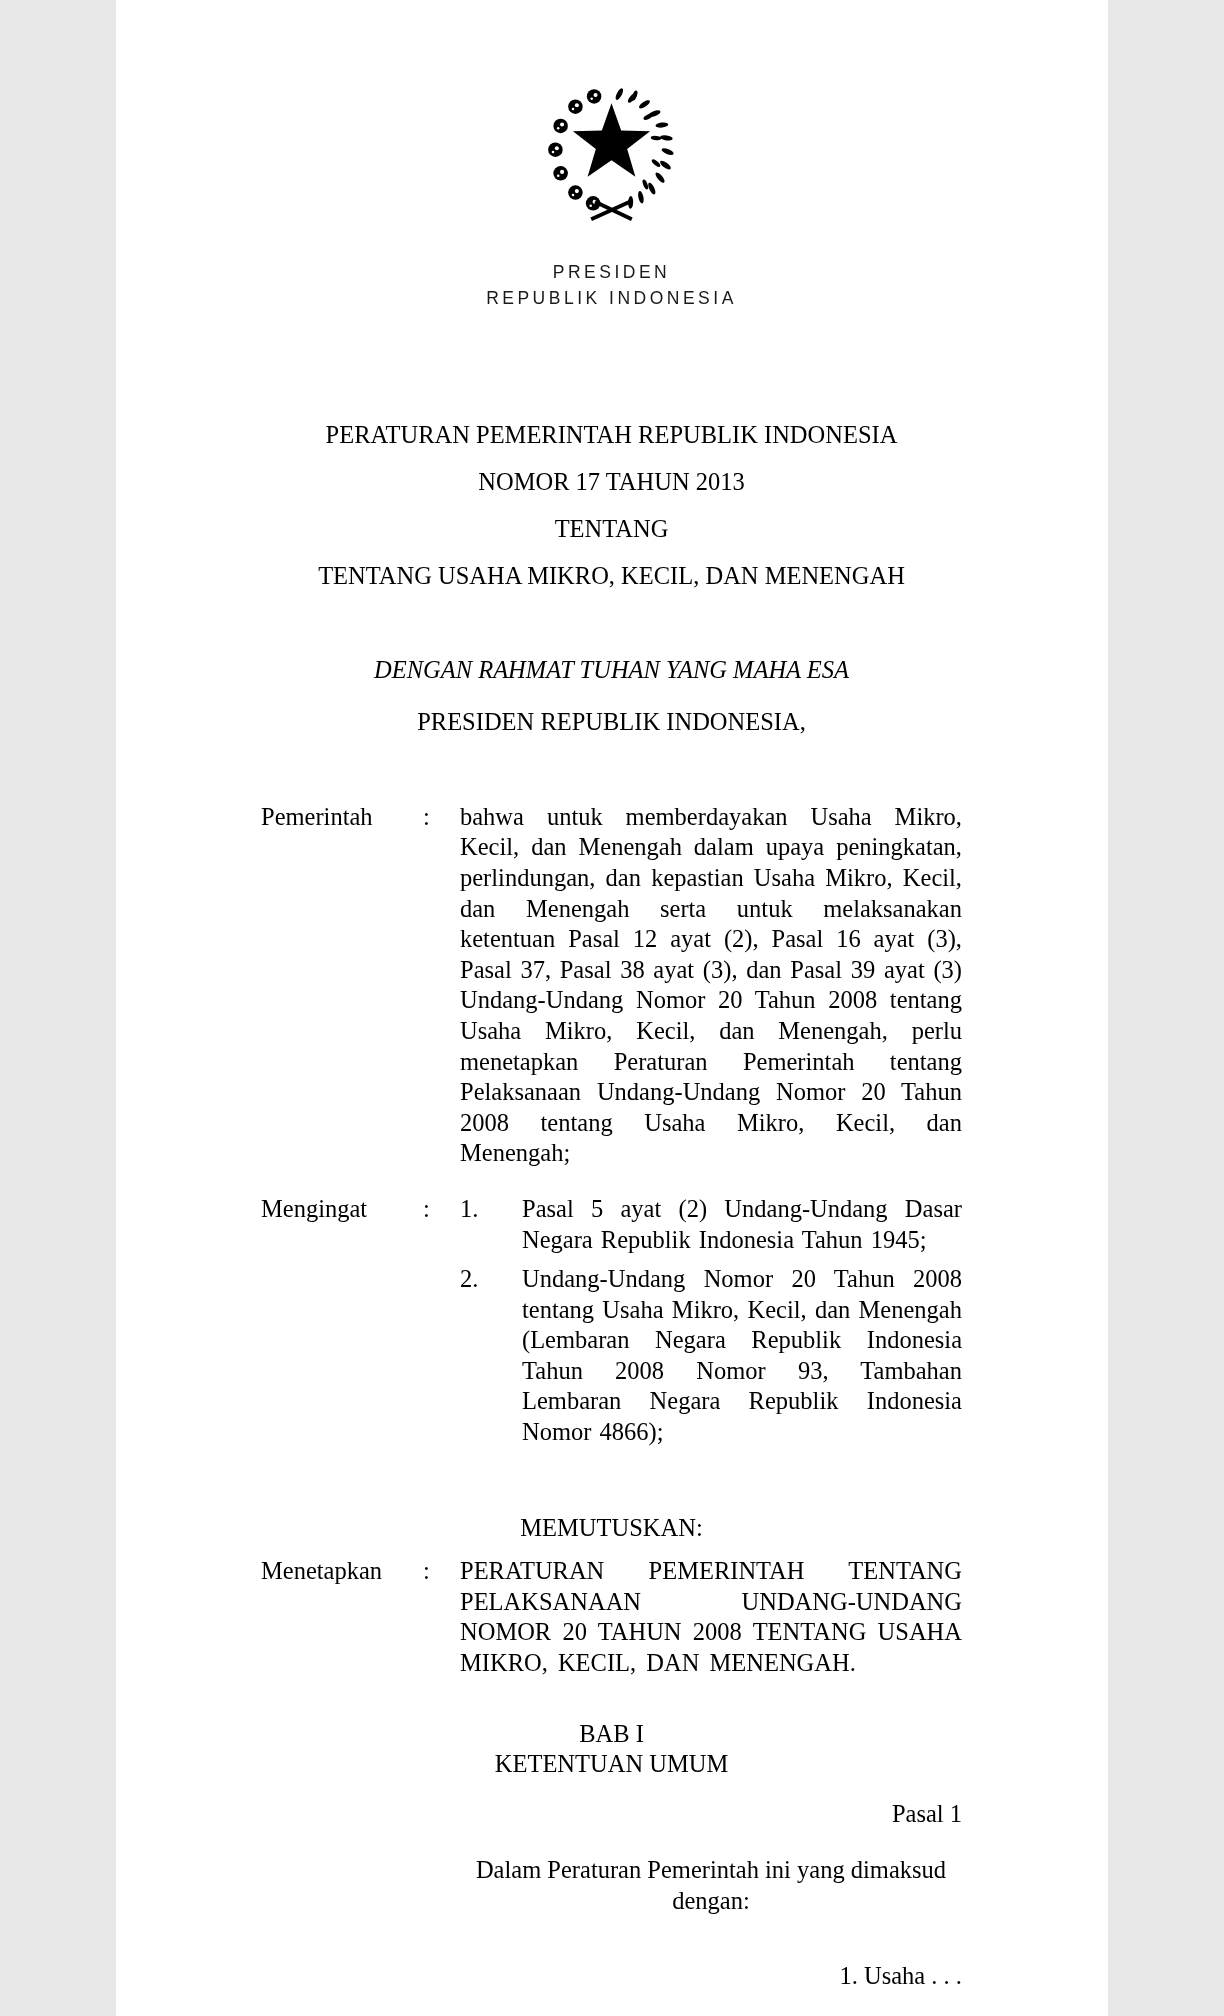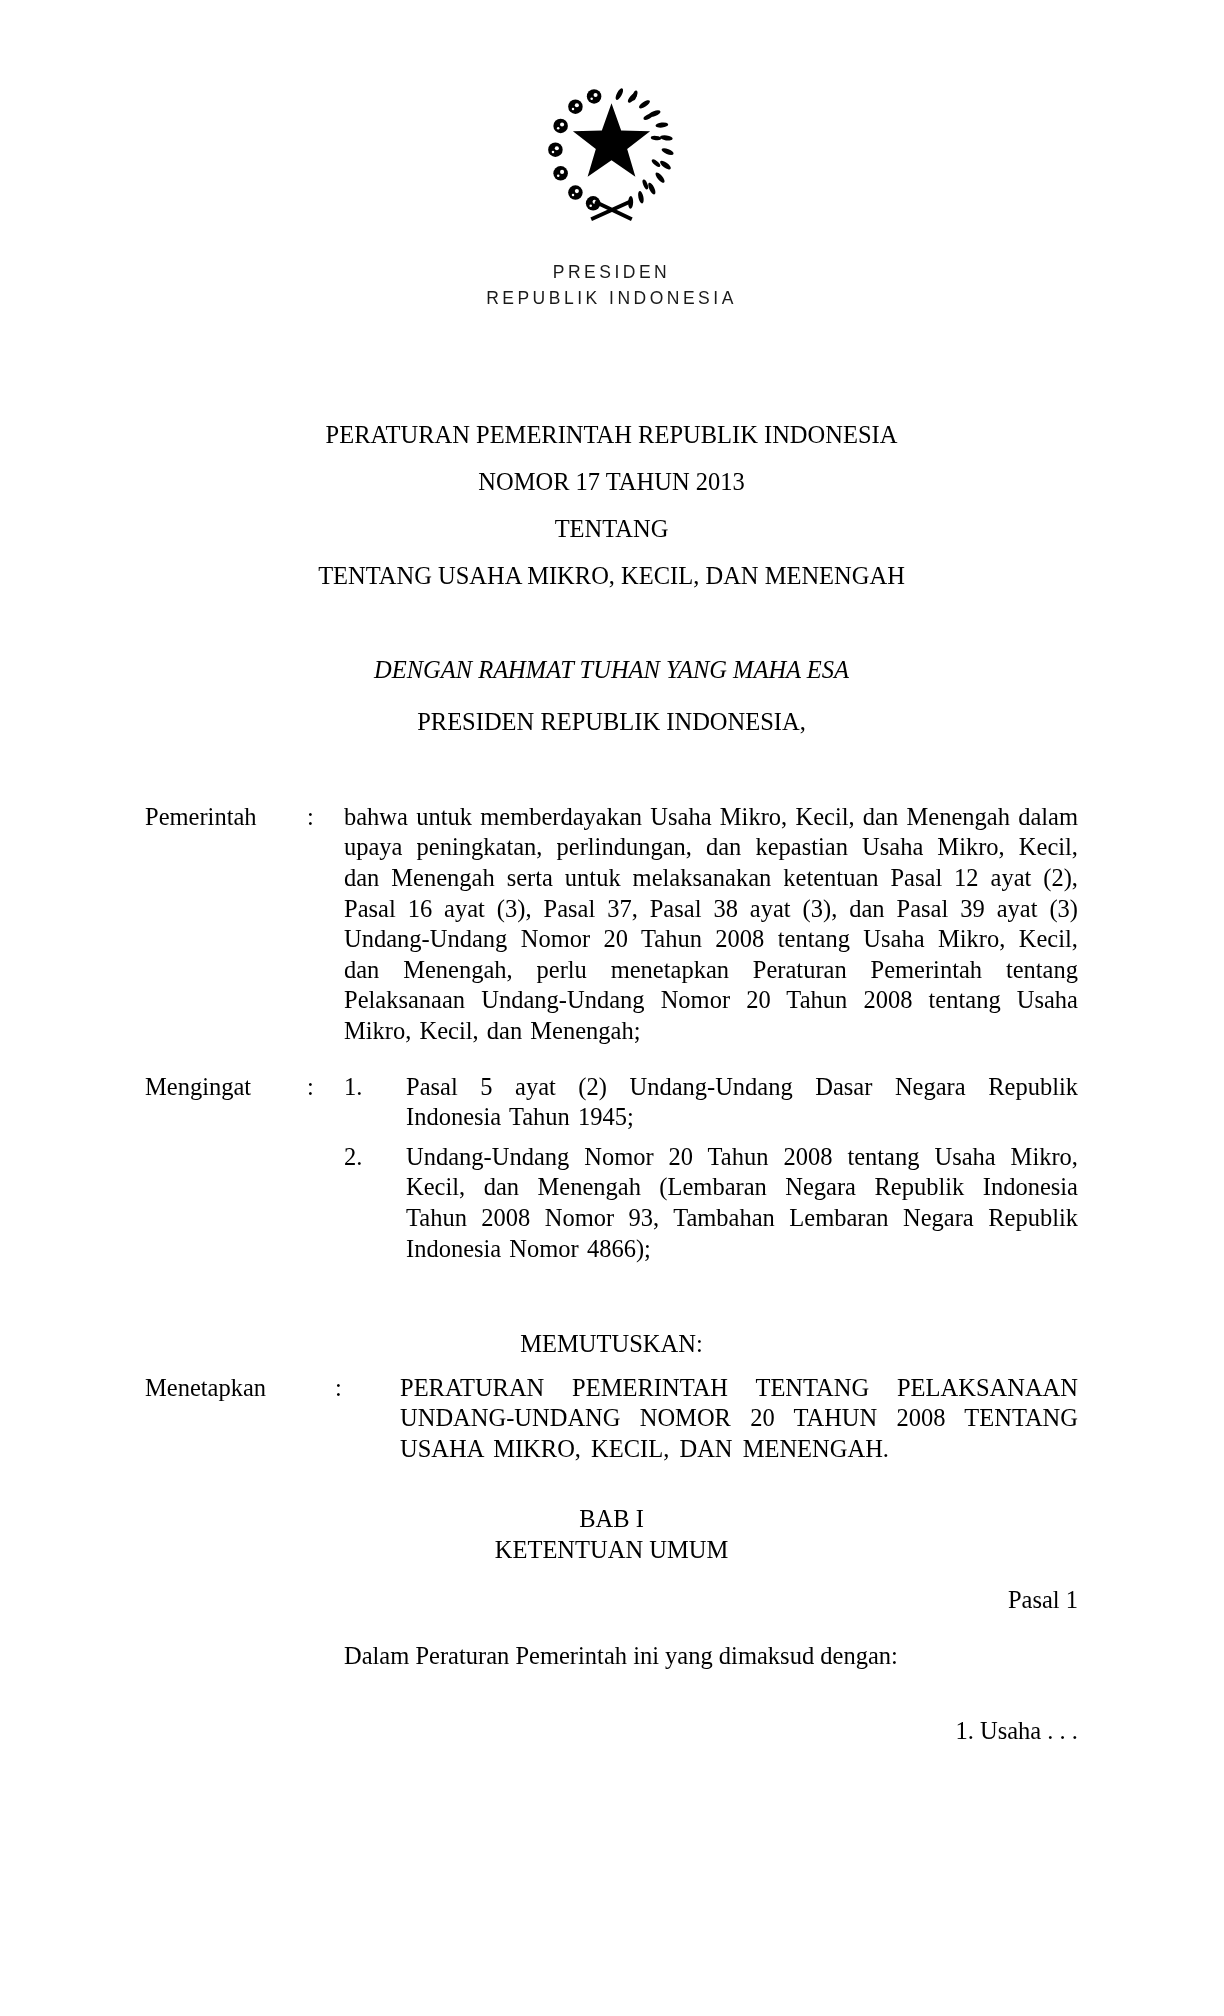--- a/index.html
+++ b/index.html
@@ -1,19 +1,19 @@
 <!DOCTYPE html>
 <html><head>
 <meta charset="utf-8">
 <style>
   * { margin: 0; padding: 0; box-sizing: border-box; }
   html, body { background: #e8e8e8; }
   .page {
     position: relative;
-    width: 1224px;
+    width: 992px;
     height: 2016px;
     margin: 0 auto;
     background: #ffffff;
     color: #000000;
     font-family: "Liberation Serif", "DejaVu Serif", serif;
     font-size: 24.5px;
     line-height: 30.6px;
     padding: 0 146px 0 145px;
     overflow: hidden;
   }
@@ -44,25 +44,25 @@
   .kv-row .content { text-align: justify; word-spacing: 2px; }
   .row-menimbang { margin-top: 64px; }
   .row-mengingat { margin-top: 25px; }
   .num-item {
     display: grid;
     grid-template-columns: 42px 1fr;
     margin-bottom: 9px;
   }
   .num-item .item-text { text-align: justify; word-spacing: 2px; margin-left: 20px; }
   .decision-heading { margin-top: 56px; text-align: center; }
-  .row-menetapkan { margin-top: 13px; gap: 28px; }
+  .row-menetapkan { margin-top: 13px; }
   .row-menetapkan .content { text-align: justify; word-spacing: 4px; }
   .chapter-block { margin-top: 40px; text-align: center; }
   .article-heading { margin-top: 19px; text-align: right; }
-  .opening-paragraph { margin-top: 26px; margin-left: 199px; }
+  .opening-paragraph { margin-top: 26px; margin-left: 199px; text-align: center; }
   .catchword { margin-top: 44px; text-align: right; }
 </style>
 </head>
 <body>
 
 <div class="page">
 
   <div class="emblem-wrap">
     <svg width="155" height="147" viewBox="0 0 160 152" aria-hidden="true">
 

